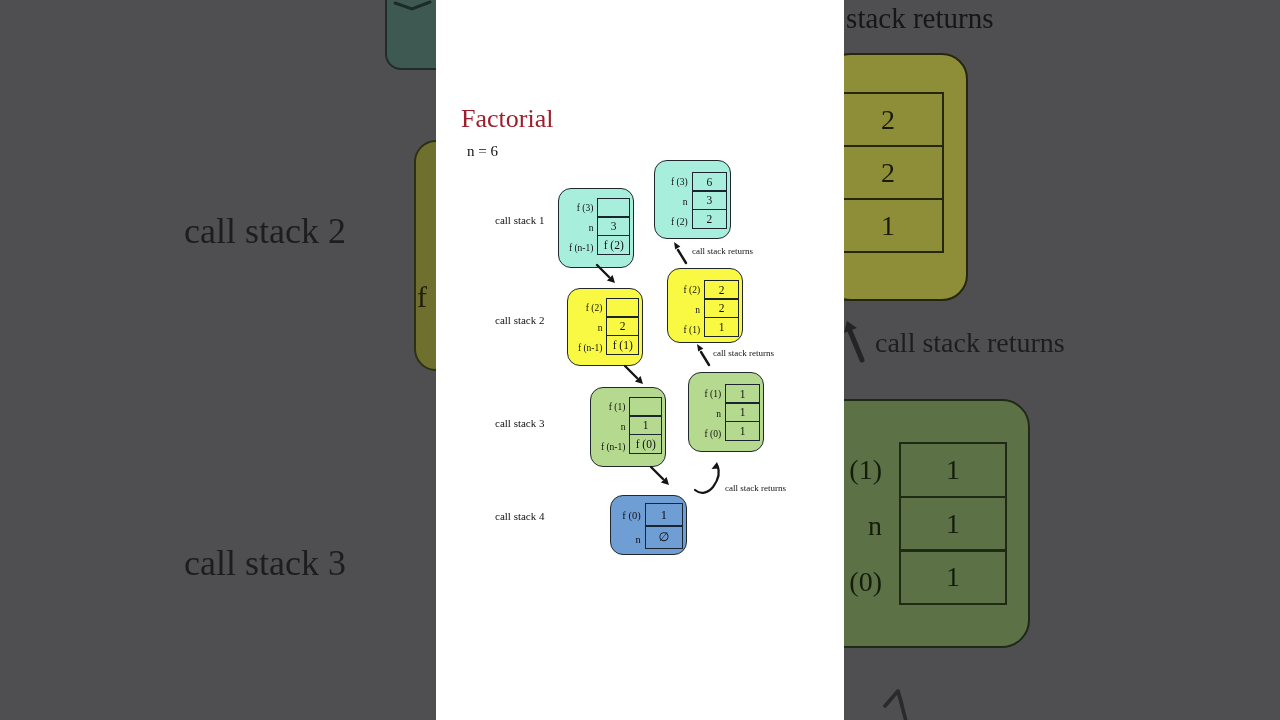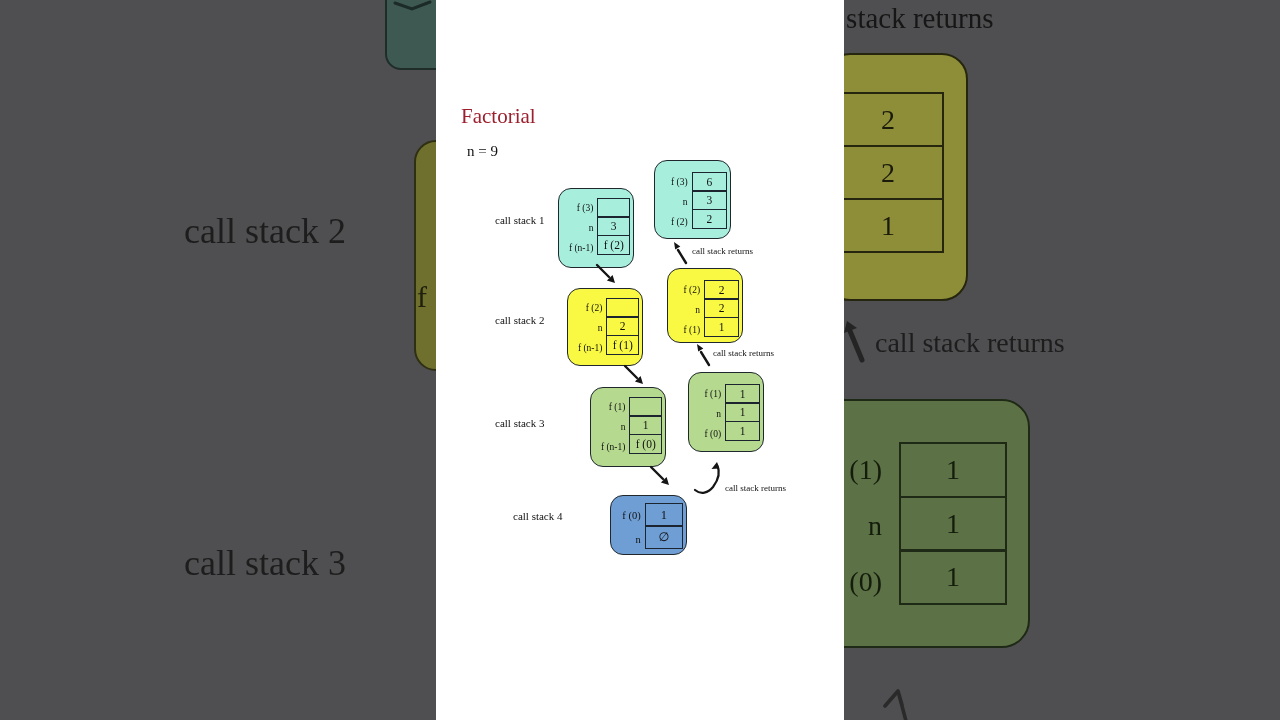--- a/index.html
+++ b/index.html
@@ -18,21 +18,21 @@
   .dimcellY{height:55px;border:2px solid #26260f;margin-top:-2px;display:flex;align-items:center;
     justify-content:center;font-size:28px;color:#1b1b0c;box-sizing:border-box;}
   .dimcellY:first-child{margin-top:0;}
   .dimcellG{height:56px;border:2.5px solid #1e2a15;margin-top:-2.5px;display:flex;align-items:center;
     justify-content:center;font-size:28px;color:#141d0c;box-sizing:border-box;}
   .dimcellG:first-child{margin-top:0;}
   .dimkG{height:56px;display:flex;align-items:center;justify-content:flex-end;padding-right:8px;
     font-size:28px;color:#141d0c;}
   
   .strip{position:absolute;z-index:2;left:436px;top:0;width:408px;height:720px;background:#ffffff;}
-  .title{font-size:21px;color:var(--title-red);}
+  .title{font-size:26px;color:var(--title-red);}
   .param{font-size:15px;color:#111;}
   .slabel{font-size:11px;color:#111;white-space:nowrap;}
   .caption{font-size:9px;color:#111;white-space:nowrap;}
   .box{position:absolute;border:1.6px solid #20282e;border-radius:13px;box-sizing:border-box;display:flex;}
   .cyan{background:var(--box-cyan);} .yellow{background:var(--box-yellow);}
   .green{background:var(--box-green);} .blue{background:var(--box-blue);}
   .csbox{padding:9px 3px 0 5px;} .retbox{padding:11px 3px 0 5px;} .bluebox{padding:7px 3px 0 5px;}
   .kcol{display:flex;flex-direction:column;width:38px;}
   .retbox .kcol{width:33px;} .bluebox .kcol{width:30px;}
   .k{height:20px;display:flex;align-items:center;justify-content:flex-end;padding-right:4px;
@@ -95,26 +95,26 @@
     </div>
   </div>
 
   <svg class="bg-el" style="left:878px;top:684px;" width="36" height="40" viewBox="0 0 36 40">
     <path d="M28 37 L20 7 M20 7 L7 22 M20 7 L24 21" stroke="#2a2a2a" stroke-width="3.6" fill="none" stroke-linecap="round"></path>
   </svg>
 
   <div class="strip">
 
     <div class="abs title" style="left:25px;top:104px;">Factorial</div>
-    <div class="abs param" style="left:31px;top:143px;">n = 9</div>
+    <div class="abs param" style="left:31px;top:143px;">n = 6</div>
 
     <div class="abs slabel" style="left:59px;top:214px;">call stack 1</div>
     <div class="abs slabel" style="left:59px;top:314px;">call stack 2</div>
     <div class="abs slabel" style="left:59px;top:417px;">call stack 3</div>
-    <div class="abs slabel" style="left:59px;top:510px;margin-left:18px;">call stack 4</div>
+    <div class="abs slabel" style="left:59px;top:510px;">call stack 4</div>
 
     <div class="box cyan csbox" style="left:122px;top:188px;width:76px;height:80px;">
       <div class="kcol">
         <div class="k">f (3)</div>
         <div class="k">n</div>
         <div class="k">f (n-1)</div>
       </div>
       <div class="vcol">
         <div class="vcell"></div>
         <div class="vcell">3</div>

